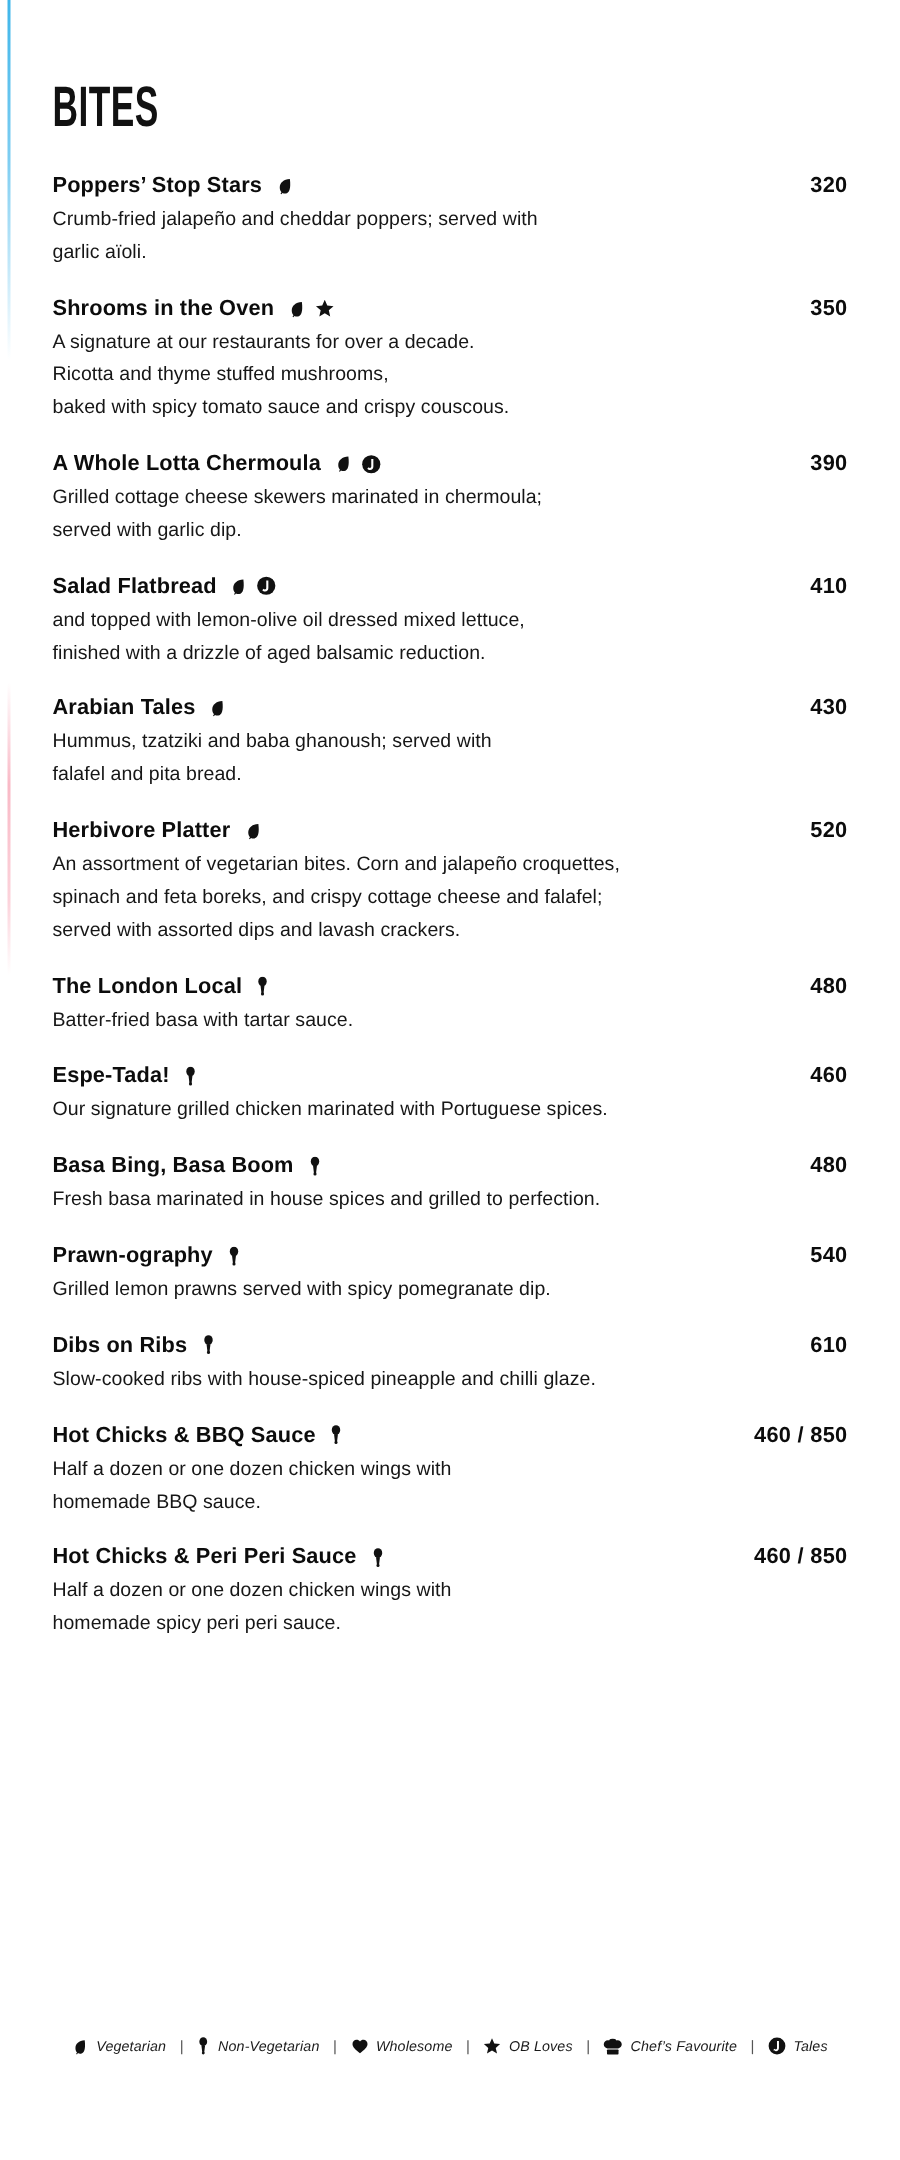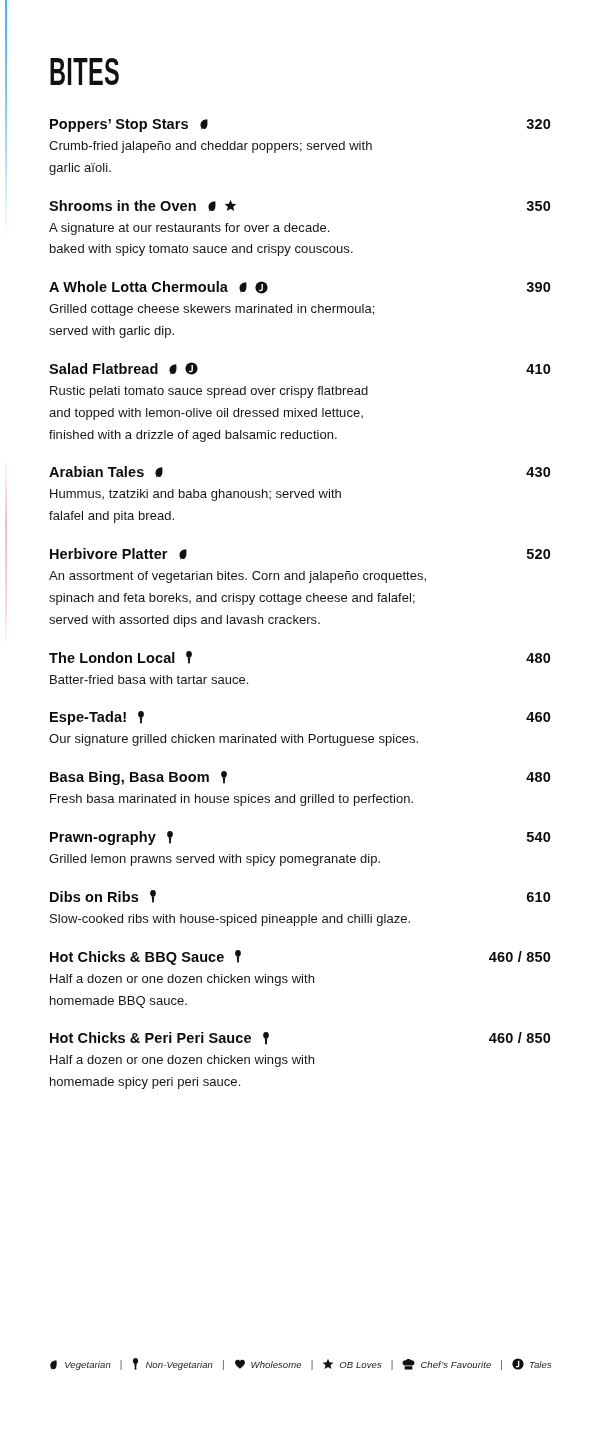--- a/index.html
+++ b/index.html
@@ -33,21 +33,21 @@
     height: 195px;
     background: linear-gradient(to bottom, rgba(250,210,218,0) 0%, #f9b9c6 35%, #fcd3db 75%, rgba(253,225,231,0) 100%);
   }
 
   
   .page {
     position: absolute;
     left: 0; top: 0;
     width: 600px; height: 1408px;
     box-sizing: border-box;
-    padding: 0 49px;
+    padding: 0 35px;
   }
 
   
   .section-title {
     margin: 0;
     padding-top: 52px;
     font-family: "Liberation Sans", sans-serif;
     font-weight: 700;
     font-size: 38px;
     line-height: 40px;
@@ -184,20 +184,21 @@
                 <svg width="13" height="13" viewBox="0 0 24 24">
                   <path d="M12 1.6l3.1 7.1 7.7.7-5.8 5.1 1.7 7.6L12 18l-6.7 4.1 1.7-7.6-5.8-5.1 7.7-.7z" fill="#111"></path>
                 </svg>
               </span>
             </span>
           </div>
           <span class="item-price">350</span>
         </div>
         <p class="item-desc">
           <span>A signature at our restaurants for over a decade.</span>
+          <span>Ricotta and thyme stuffed mushrooms,</span>
           <span>baked with spicy tomato sauce and crispy couscous.</span>
         </p>
       </li>
       <li class="menu-item">
         <div class="item-head">
           <div class="item-name-wrap">
             <span class="item-name">A Whole Lotta Chermoula</span>
             <span class="badges">
               <span class="ico">
                 <svg width="12" height="12" viewBox="0 0 24 24">
@@ -233,21 +234,20 @@
                 <svg width="13" height="13" viewBox="0 0 24 24">
                   <circle cx="12" cy="12" r="11.2" fill="#111"></circle>
                   <path d="M14.6 5.4v9.4c0 2.6-1.6 4.2-4 4.2-1.5 0-2.7-.6-3.5-1.6l1.7-1.7c.4.5.9.8 1.6.8 1 0 1.6-.6 1.6-1.9V5.4z" fill="#fff"></path>
                 </svg>
               </span>
             </span>
           </div>
           <span class="item-price">410</span>
         </div>
         <p class="item-desc">
-          <span>Rustic pelati tomato sauce spread over crispy flatbread</span>
           <span>and topped with lemon-olive oil dressed mixed lettuce,</span>
           <span>finished with a drizzle of  aged balsamic reduction.</span>
         </p>
       </li>
       <li class="menu-item">
         <div class="item-head">
           <div class="item-name-wrap">
             <span class="item-name">Arabian Tales</span>
             <span class="badges">
               <span class="ico">

